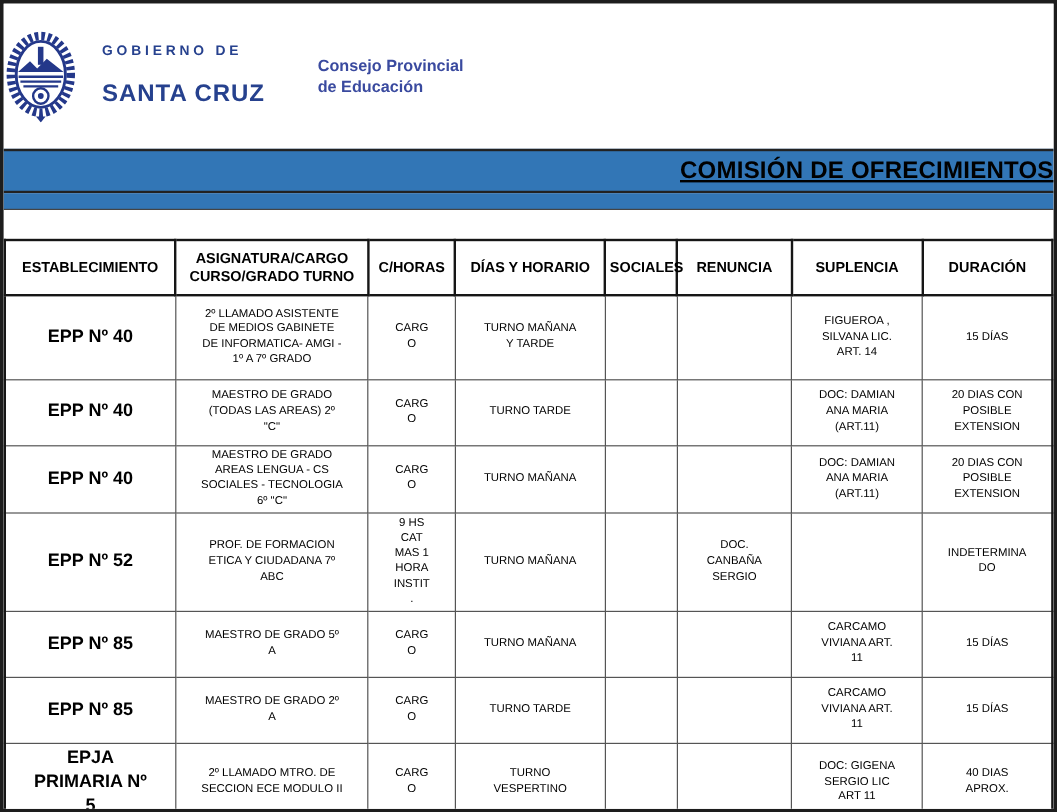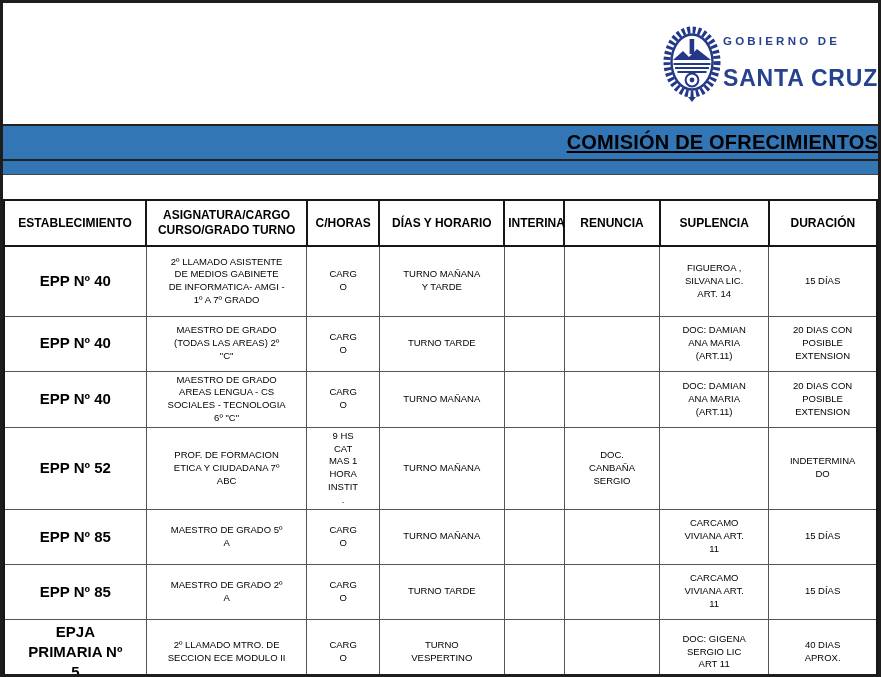--- a/index.html
+++ b/index.html
@@ -4,27 +4,27 @@
 <style>
   * { margin:0; padding:0; box-sizing:border-box; }
   html,body { background:#e8e8e8; }
   body { width:881px; font-family:"Liberation Sans", sans-serif; }
   .page{
     width:881px; height:677px; background:#fff;
     border:3px solid #1d1d1d; overflow:hidden;
   }
   
   .brand{
-    height:121px; display:flex; align-items:center; justify-content:flex-end;
-    background:#fff;
+    height:121px; display:flex; align-items:center; justify-content:flex-start;
+    gap:20px; background:#fff;
   }
   .crest{ width:62px; height:76px; flex:0 0 auto; }
   .gov-block{ text-align:left; }
   .gov-line1{ font-size:11.5px; letter-spacing:3.2px; color:#26418e; font-weight:600; }
-  .gov-line2{ font-size:23px; letter-spacing:0.8px; color:#26418e; font-weight:bold; margin-top:18px; }
+  .gov-line2{ font-size:20px; letter-spacing:0.8px; color:#26418e; font-weight:bold; margin-top:18px; }
   .council-block{ margin-left:24px; font-size:13.5px; color:#3a4a9f; line-height:1.3; font-weight:600; }
   
   .title-bar{
     height:37px; background:#3276b6;
     border-top:2px solid #222; border-bottom:2px solid #222;
     display:flex; align-items:center; justify-content:flex-end;
   }
   .title-text{
     font-size:20px; font-weight:bold; color:#000;
     text-decoration:underline; text-decoration-thickness:2px; text-underline-offset:2px;
@@ -75,20 +75,24 @@
       <path d="M12 34 L22 25 L28 31 L36 23 L50 34 Z" fill="#24388a"></path>
       <path d="M12.5 38 H49.5 M14 42 H48 M16.5 46 H45.5" stroke="#24388a" stroke-width="2"></path>
       <circle cx="31" cy="54" r="6.4" fill="none" stroke="#24388a" stroke-width="2"></circle>
       <circle cx="31" cy="54" r="2.4" fill="#24388a"></circle>
       <path d="M27 71 L31 76 L35 71 Z" fill="#24388a"></path>
     </svg>
     <div class="gov-block">
       <div class="gov-line1">GOBIERNO DE</div>
       <div class="gov-line2">SANTA CRUZ</div>
     </div>
+    <div class="council-block">
+      <div>Consejo Provincial</div>
+      <div>de Educación</div>
+    </div>
   </header>
 
   <div class="title-bar">
     <span class="title-text">COMISIÓN DE OFRECIMIENTOS</span>
   </div>
 
 
   <div class="blue-sep"></div>
 
   <table>
@@ -101,21 +105,21 @@
         <col style="width:10.9%">
         <col style="width:12.5%">
         <col style="width:12.4%">
     </colgroup>
     <thead>
       <tr>
         <th>ESTABLECIMIENTO</th>
         <th>ASIGNATURA/CARGO CURSO/GRADO TURNO</th>
         <th>C/HORAS</th>
         <th>DÍAS Y HORARIO</th>
-        <th>INTERINA</th>
+        <th>SOCIALES</th>
         <th>RENUNCIA</th>
         <th>SUPLENCIA</th>
         <th>DURACIÓN</th>
       </tr>
     </thead>
     <tbody>
         <tr>
           <td class="estab">EPP Nº 40</td>
           <td>2º LLAMADO ASISTENTE DE MEDIOS GABINETE DE INFORMATICA- AMGI - 1º A 7º GRADO</td>
           <td>CARGO</td>

